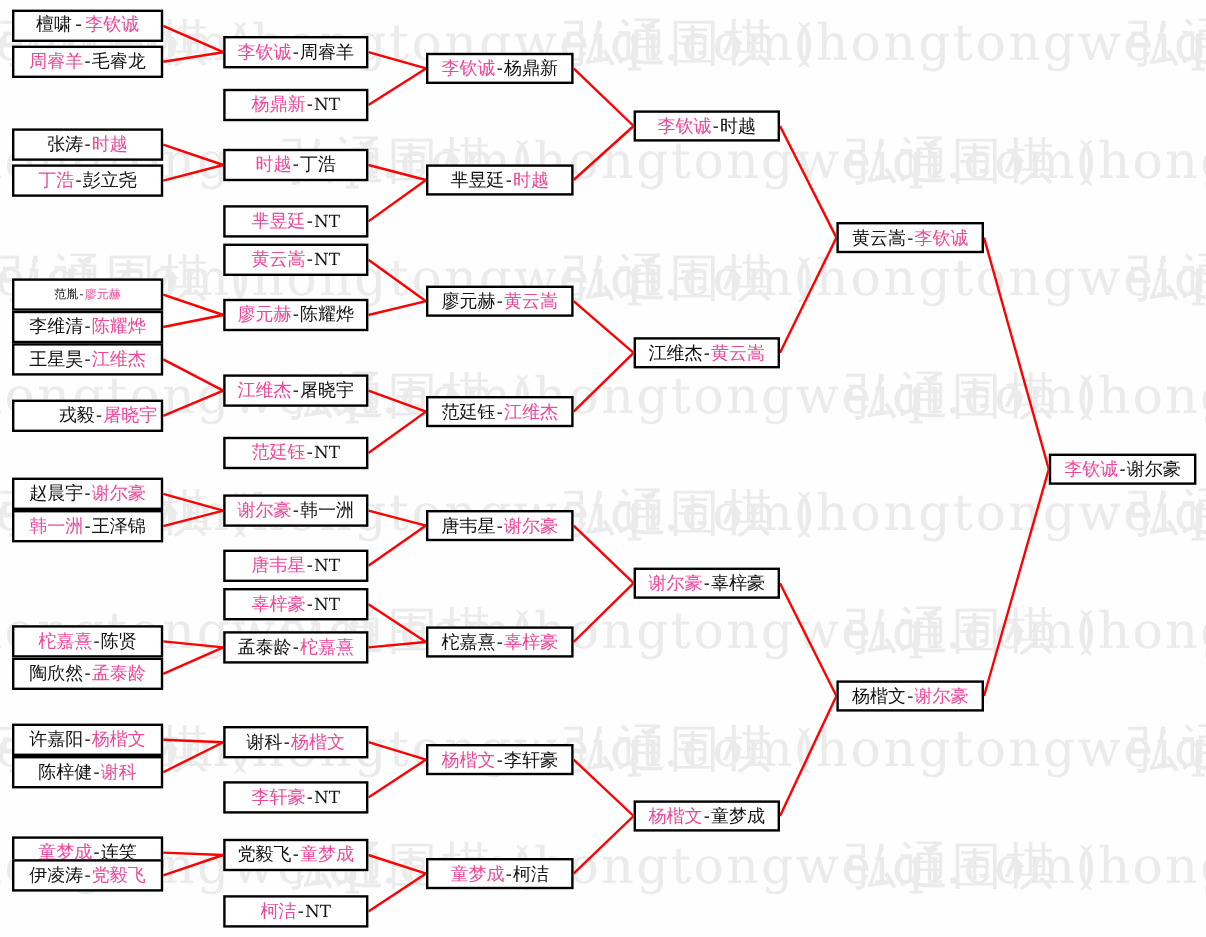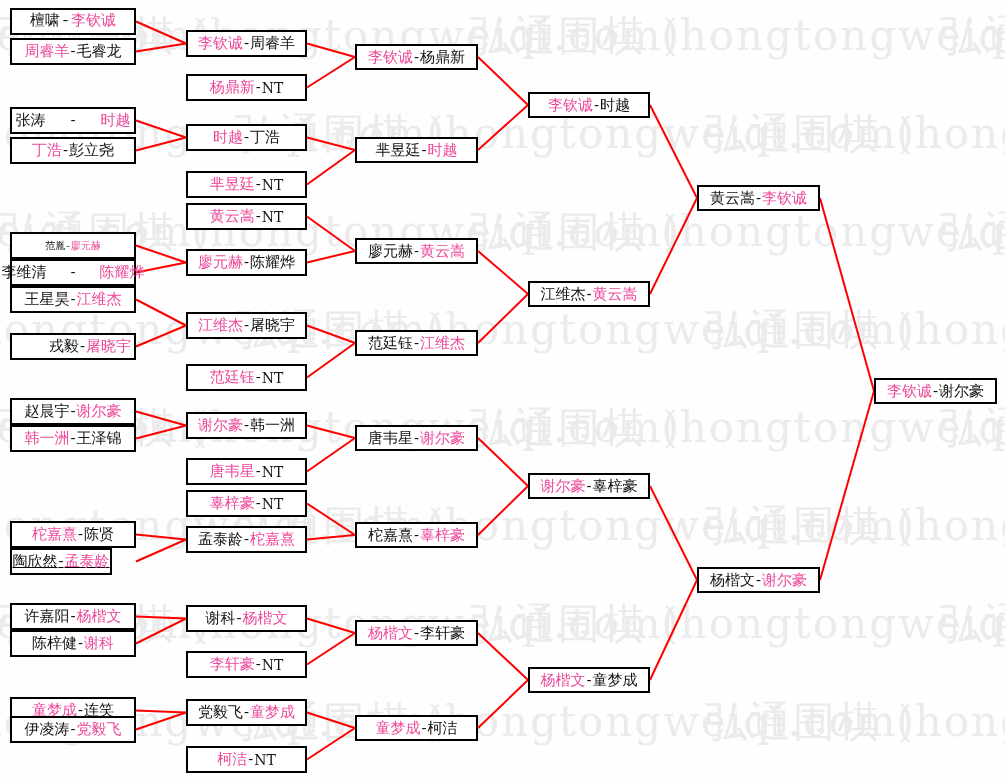--- a/index.html
+++ b/index.html
@@ -124,36 +124,36 @@
       <div class="box" style="left: 10px; top: 8px; width: 126px; height: 27px; font-size: 15px; font-family: Liberation Mono, monospace;">
         <span class="l">檀啸</span>
         <span class="sep">-</span>
         <span class="w">李钦诚</span>
       </div>
       <div class="box" style="left: 10px; top: 38px; width: 126px; height: 27px; font-size: 15px;">
         <span class="w">周睿羊</span>
         <span class="sep">-</span>
         <span class="l">毛睿龙</span>
       </div>
-      <div class="box" style="left: 10px; top: 107px; width: 126px; height: 27px; font-size: 15px; gap: 24px;">
+      <div class="box" style="left: 10px; top: 107px; width: 126px; height: 27px; font-size: 15px;">
         <span class="l">张涛</span>
         <span class="sep">-</span>
         <span class="w">时越</span>
       </div>
       <div class="box" style="left: 10px; top: 137px; width: 126px; height: 27px; font-size: 15px;">
         <span class="w">丁浩</span>
         <span class="sep">-</span>
         <span class="l">彭立尧</span>
       </div>
       <div class="box" style="left: 10px; top: 232px; width: 126px; height: 27px; font-size: 10px;">
         <span class="l">范胤</span>
         <span class="sep">-</span>
         <span class="w">廖元赫</span>
       </div>
-      <div class="box" style="left: 10px; top: 259px; width: 126px; height: 27px; font-size: 15px; gap: 23px;">
+      <div class="box" style="left: 10px; top: 259px; width: 126px; height: 27px; font-size: 15px;">
         <span class="l">李维清</span>
         <span class="sep">-</span>
         <span class="w">陈耀烨</span>
       </div>
       <div class="box" style="left: 10px; top: 286px; width: 126px; height: 27px; font-size: 15px;">
         <span class="l">王星昊</span>
         <span class="sep">-</span>
         <span class="w">江维杰</span>
       </div>
       <div class="box" style="left: 10px; top: 333px; width: 126px; height: 27px; font-size: 15px; padding-left: 34px;">
@@ -169,21 +169,21 @@
       <div class="box" style="left: 10px; top: 425px; width: 126px; height: 27px; font-size: 15px;">
         <span class="w">韩一洲</span>
         <span class="sep">-</span>
         <span class="l">王泽锦</span>
       </div>
       <div class="box" style="left: 10px; top: 521px; width: 126px; height: 27px; font-size: 15px;">
         <span class="w">柁嘉熹</span>
         <span class="sep">-</span>
         <span class="l">陈贤</span>
       </div>
-      <div class="box" style="left: 10px; top: 548px; width: 102px; height: 27px; font-size: 15px; text-decoration: underline;">
+      <div class="box" style="left: 10px; top: 548px; width: 126px; height: 27px; font-size: 15px;">
         <span class="l">陶欣然</span>
         <span class="sep">-</span>
         <span class="w">孟泰龄</span>
       </div>
       <div class="box" style="left: 10px; top: 603px; width: 126px; height: 27px; font-size: 15px; text-align: right;">
         <span class="l">许嘉阳</span>
         <span class="sep">-</span>
         <span class="w">杨楷文</span>
       </div>
       <div class="box" style="left: 10px; top: 630px; width: 126px; height: 27px; font-size: 15px;">

